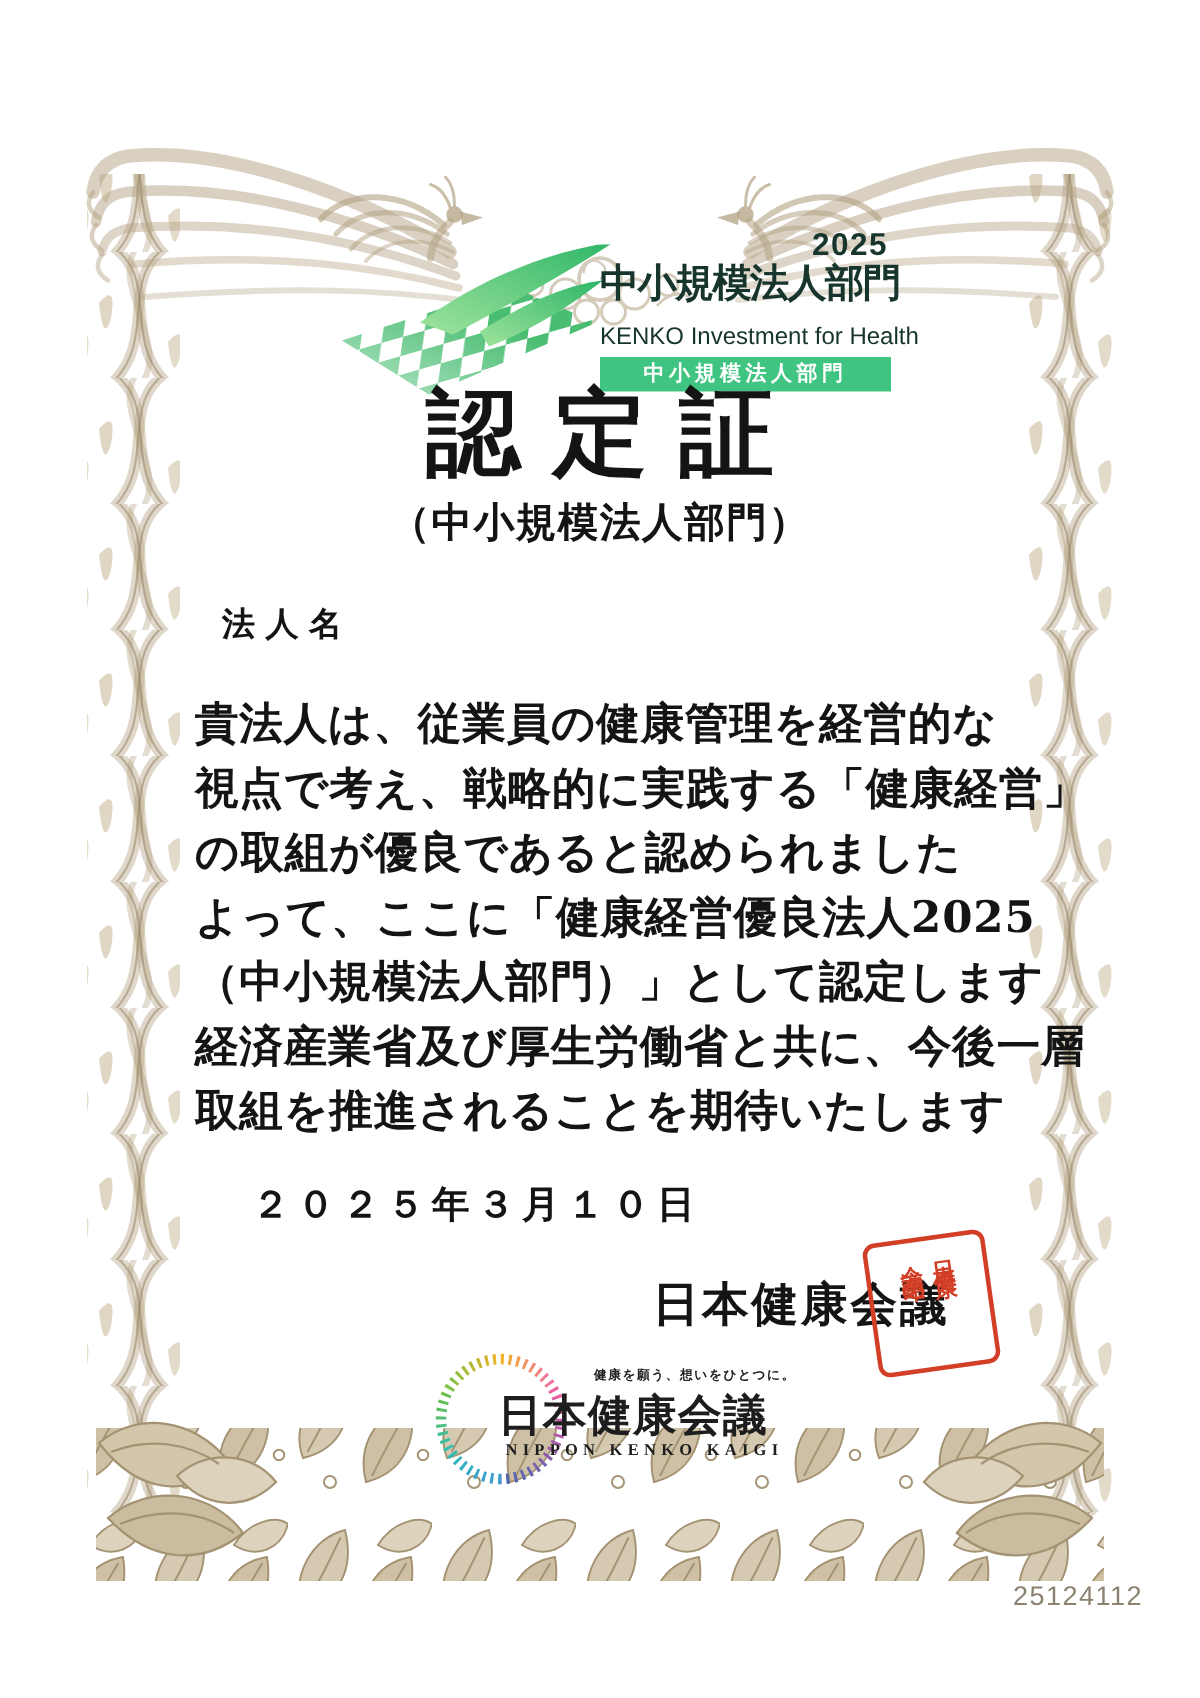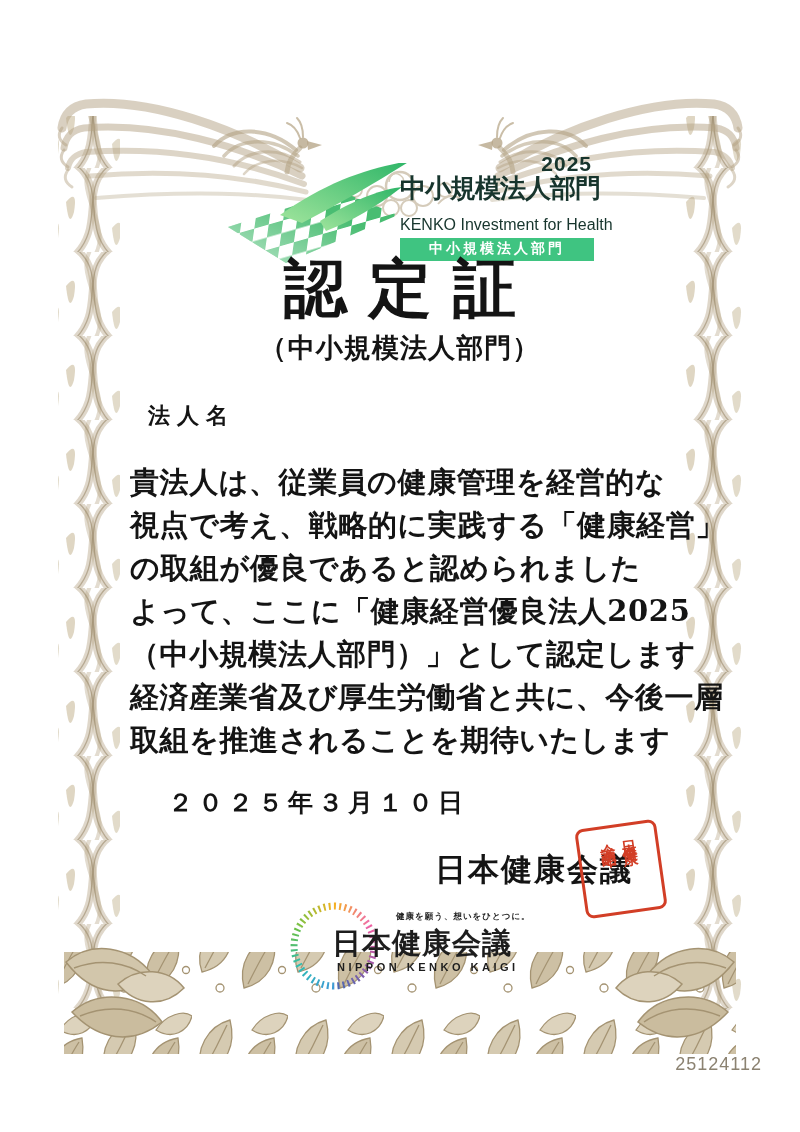--- a/index.html
+++ b/index.html
@@ -43,21 +43,21 @@
         transform:rotate(-8deg);display:flex;flex-direction:row-reverse;justify-content:center;
         gap:5px;padding:3px 2px;color:#d23e26;background:rgba(255,255,255,0);}
   .seal-col{writing-mode:vertical-rl;font-size:15px;font-weight:bold;letter-spacing:3px;line-height:1.1;}
 
   
   .fl-ring{left:289px;top:901px;width:90px;height:90px;}
   .fl-tagline{left:396px;top:911px;font-size:8.5px;font-weight:bold;font-family:"Liberation Sans",sans-serif;
               letter-spacing:1px;color:#222;white-space:nowrap;}
   .fl-name{left:332px;top:924px;font-size:29px;font-weight:bold;font-family:"Liberation Sans",sans-serif;
            letter-spacing:1px;color:#1d1d1d;white-space:nowrap;}
-  .fl-romaji{left:337px;top:961px;font-size:11px;font-weight:bold;font-family:Liberation Sans, sans-serif;
+  .fl-romaji{left:337px;top:961px;font-size:11px;font-weight:bold;font-family:Liberation Serif, serif;
              letter-spacing:3.5px;color:#1d1d1d;white-space:nowrap;}
 
   .serial{right:38px;top:1054px;font-size:18px;font-family:"Liberation Sans",sans-serif;
           color:#8b8271;letter-spacing:1px;}
 </style>
 </head>
 <body>
 
 <div class="page">
 

